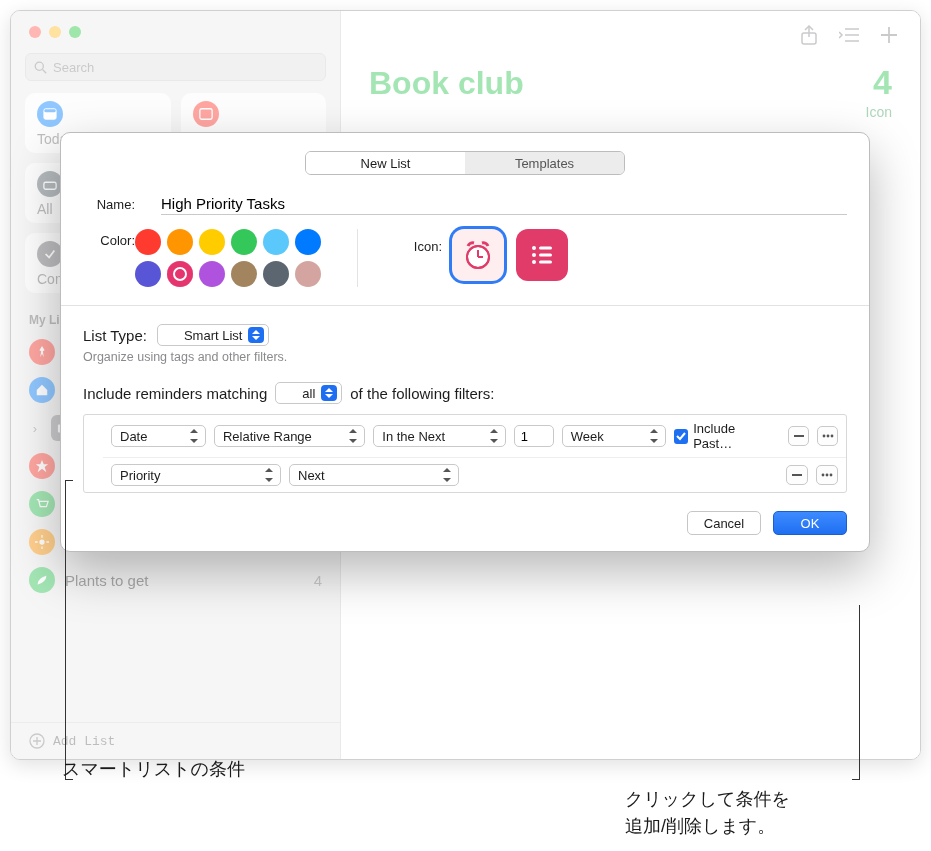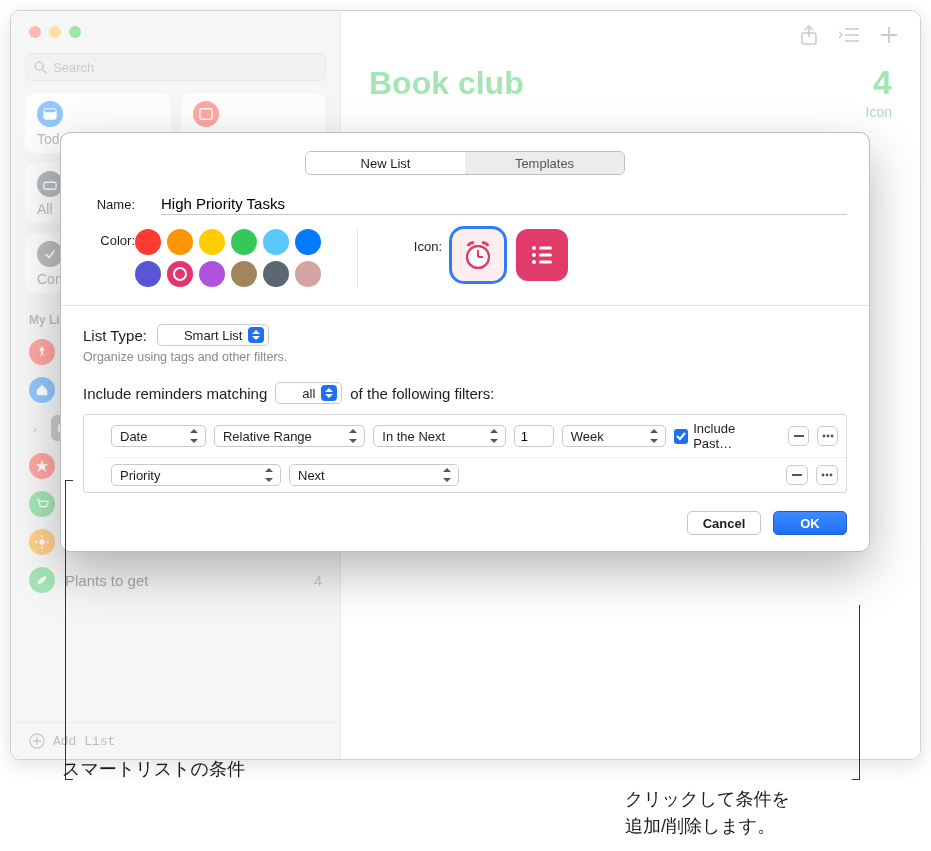--- a/index.html
+++ b/index.html
@@ -268,21 +268,20 @@
 .rowbtn {
   width:22px;height:20px;border:1px solid #c9c9c9;border-radius:5px;
   display:flex;align-items:center;justify-content:center;background:#fdfdfd;
 }
 .btnrow { display:flex; justify-content:flex-end; gap:12px; margin-top:18px;}
 .pushbtn {
   height:24px; min-width:74px; border-radius:5px;
   border:1px solid #c6c6c6; background:#fff;
   display:flex; align-items:center; justify-content:center;
   font-size:13px;
-  font-weight:bold;
 }
 .pushbtn.primary {
   background: linear-gradient(#3e8bff,#1f6ff2);
   border:1px solid #1a5fd0; color:#fff;
 }
 
 .callout {
   position:absolute;
   border-left:1px solid #333;
   border-bottom:1px solid #333;

